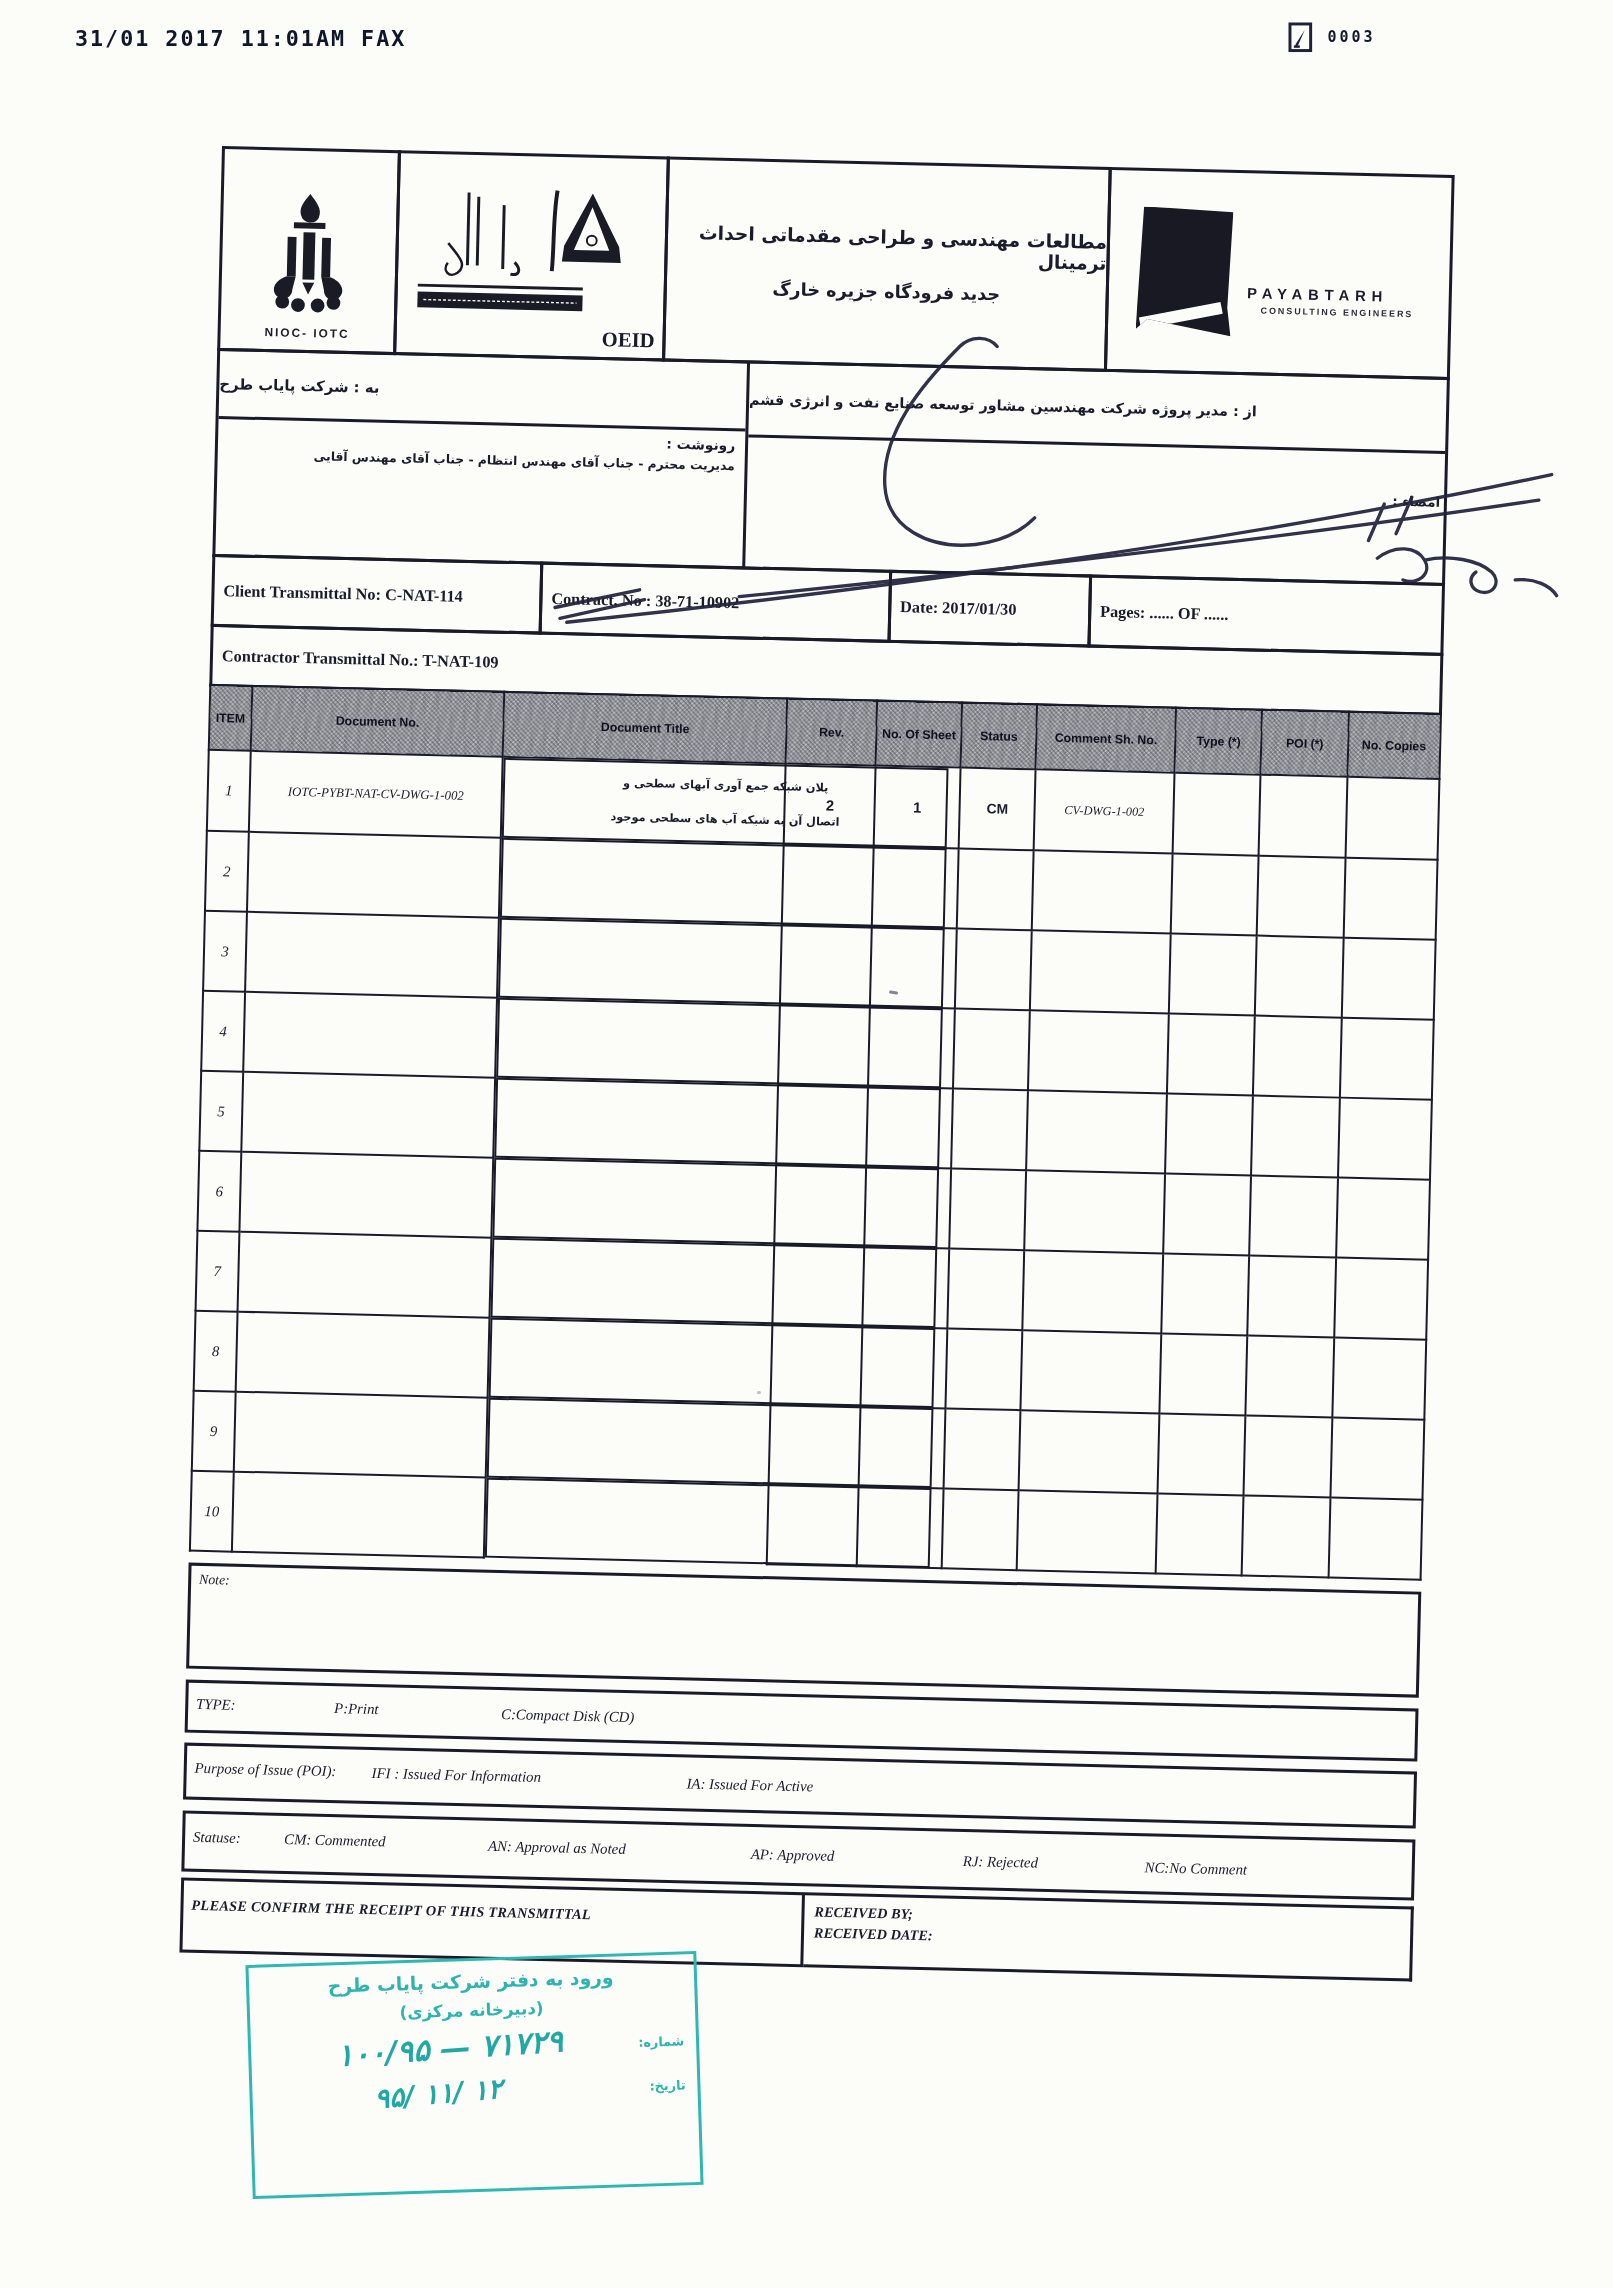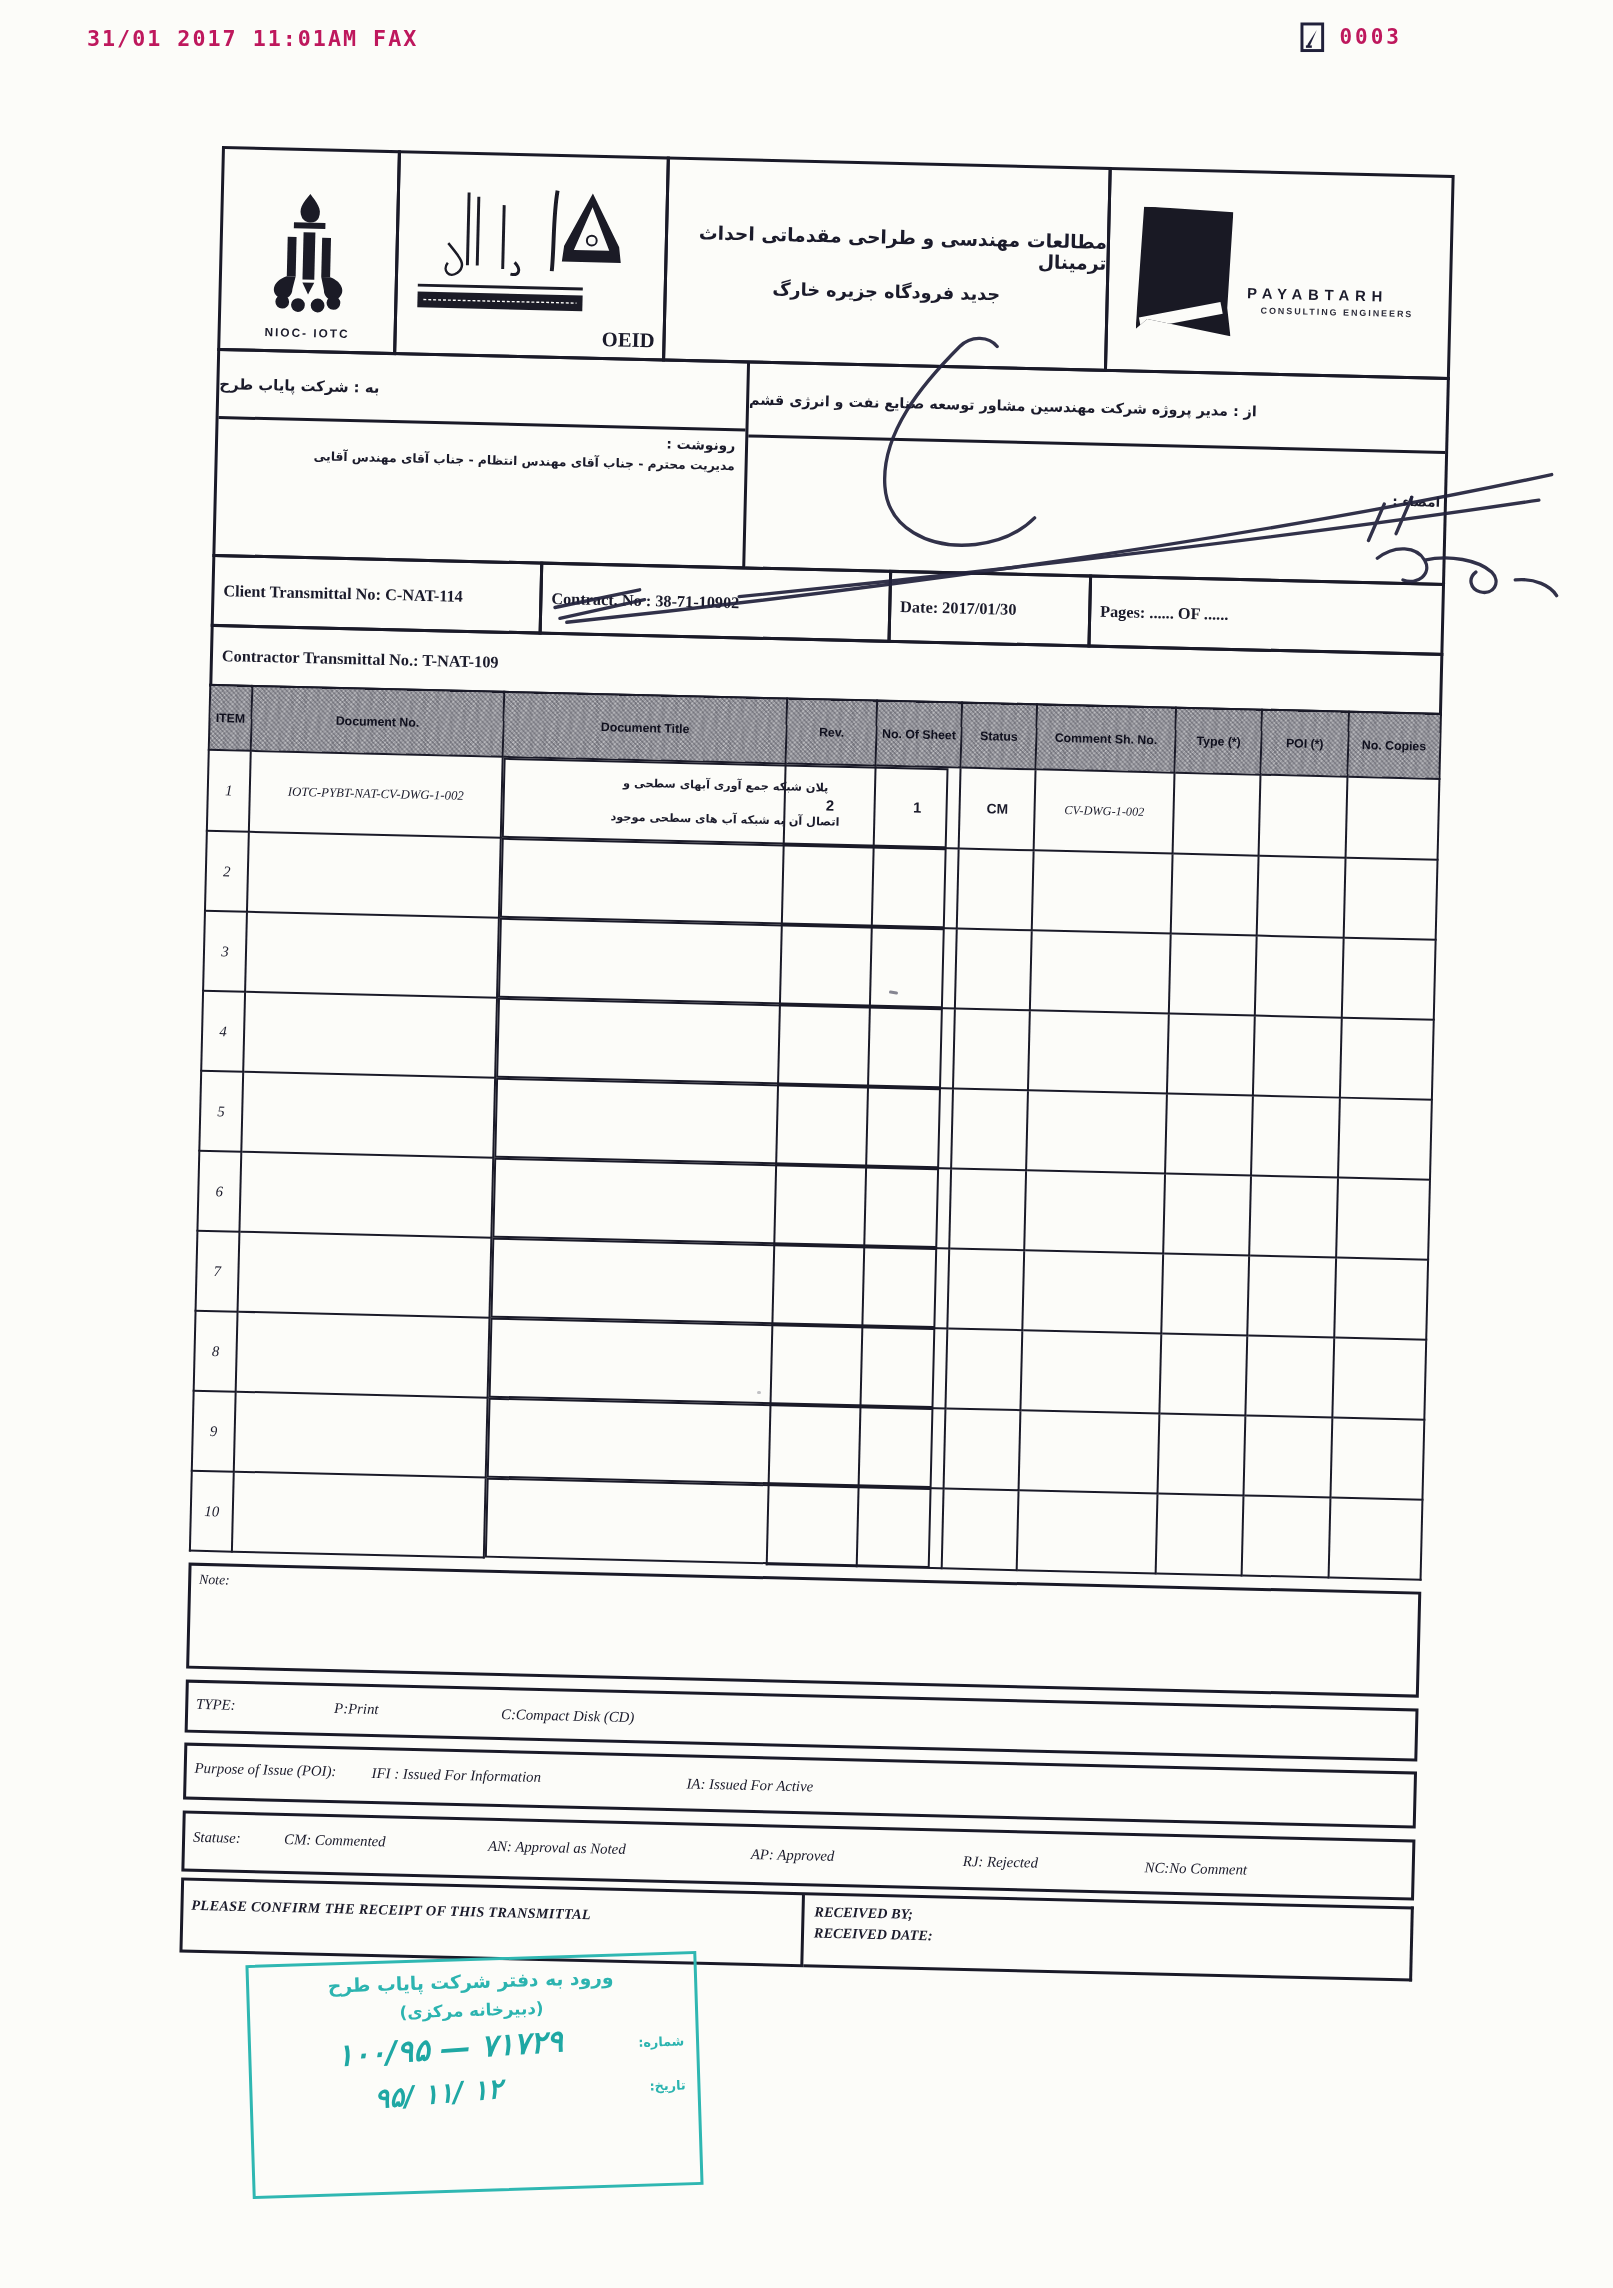--- a/index.html
+++ b/index.html
@@ -3,26 +3,26 @@
 <meta charset="utf-8">
 <style>
   html,body{margin:0;padding:0;}
   body{width:1614px;height:2288px;background:#ffffff;font-family:"Liberation Serif","DejaVu Serif",serif;}
   .sheet{position:absolute;inset:0;width:1614px;height:2288px;background:#fcfcf9;overflow:hidden;}
   :root{
     --ink:#1b1b2b;
     --line:#1a1a28;
   }
   
-  .fax-header{position:absolute;left:12px;top:21.7px;width:1418px;height:39px;color:#be185d;
+  .fax-header{position:absolute;left:0;top:21.7px;width:1418px;height:39px;color:#0f172a;
     font-family:"DejaVu Sans Mono","Liberation Mono",monospace;font-weight:bold;}
   .fax-left{position:absolute;left:75px;top:3.9px;font-size:21.7px;letter-spacing:2px;}
   .fax-right{position:absolute;left:1288px;top:0;display:flex;align-items:center;gap:13.8px;}
   .fax-page-icon svg{display:block;}
-  .fax-num{font-size:21px;letter-spacing:3px;}
+  .fax-num{font-size:15px;letter-spacing:3px;}
 
   
   .form-wrap{position:absolute;left:222px;top:146px;width:1233px;transform:rotate(1.35deg);transform-origin:0 0;color:var(--ink);}
   .row{display:flex;box-sizing:border-box;}
 
   
   .logos{height:205px;}
   .cell{border:3px solid var(--line);box-sizing:border-box;margin-left:-3px;position:relative;}
   .cell:first-child{margin-left:0;}
   .c-nioc{width:179px;display:flex;flex-direction:column;align-items:center;justify-content:flex-end;padding-bottom:9.9px;}

